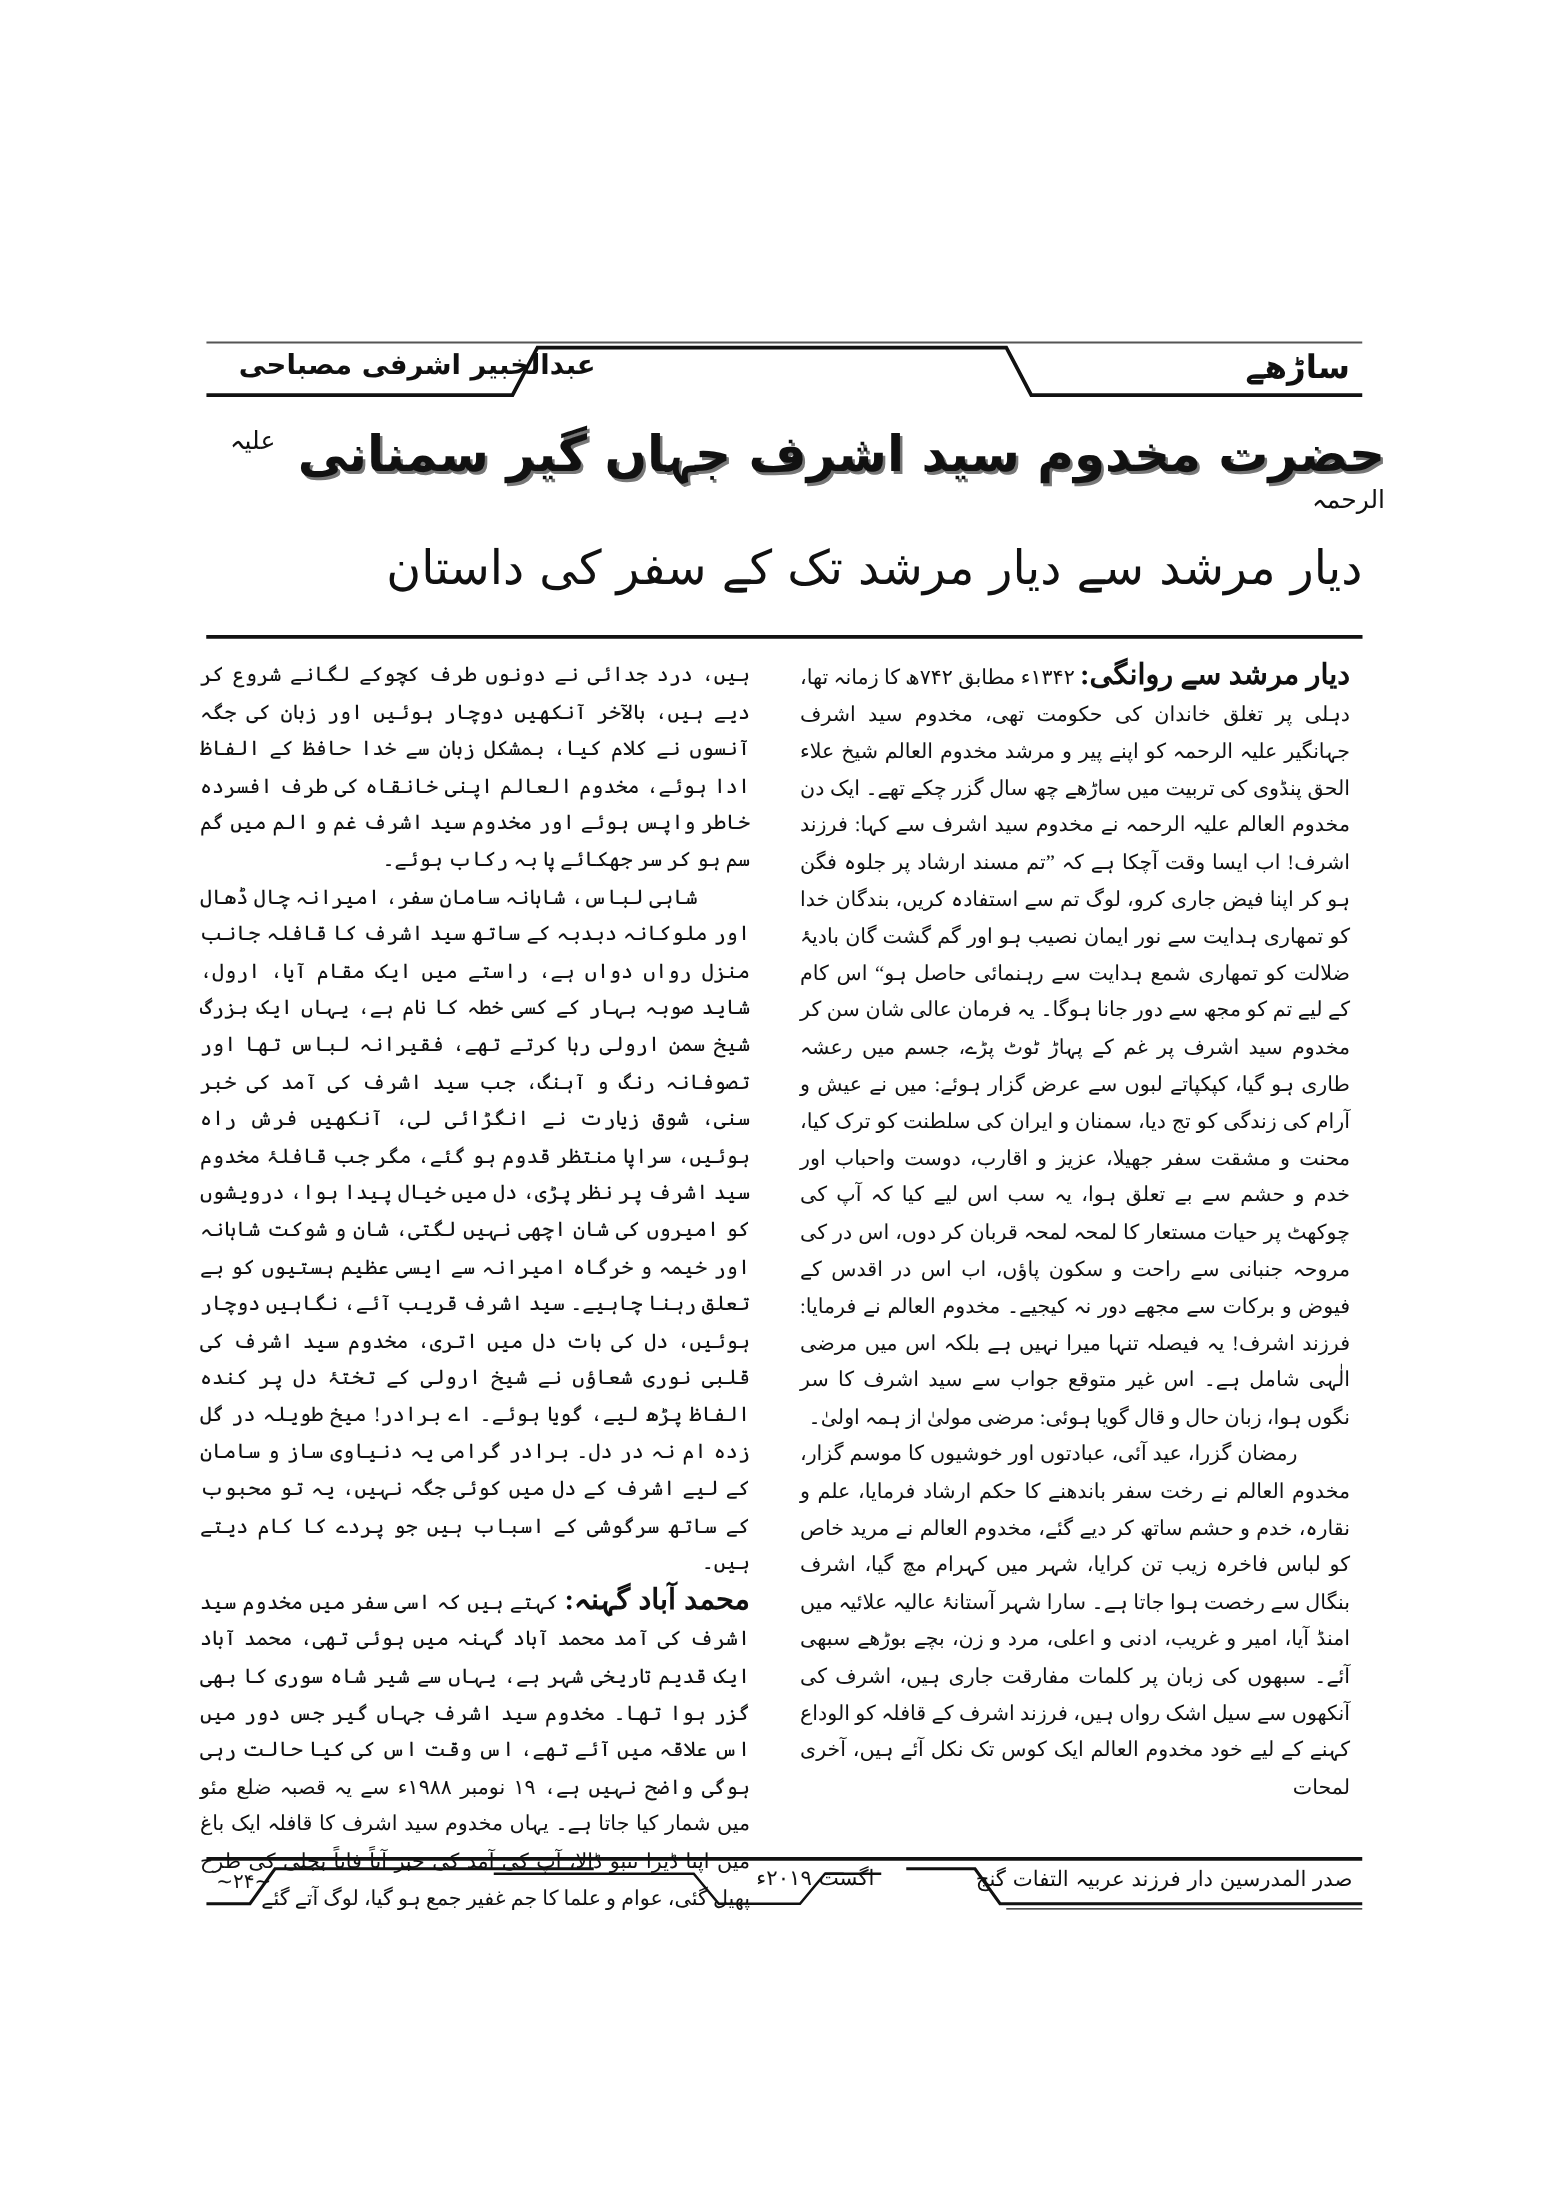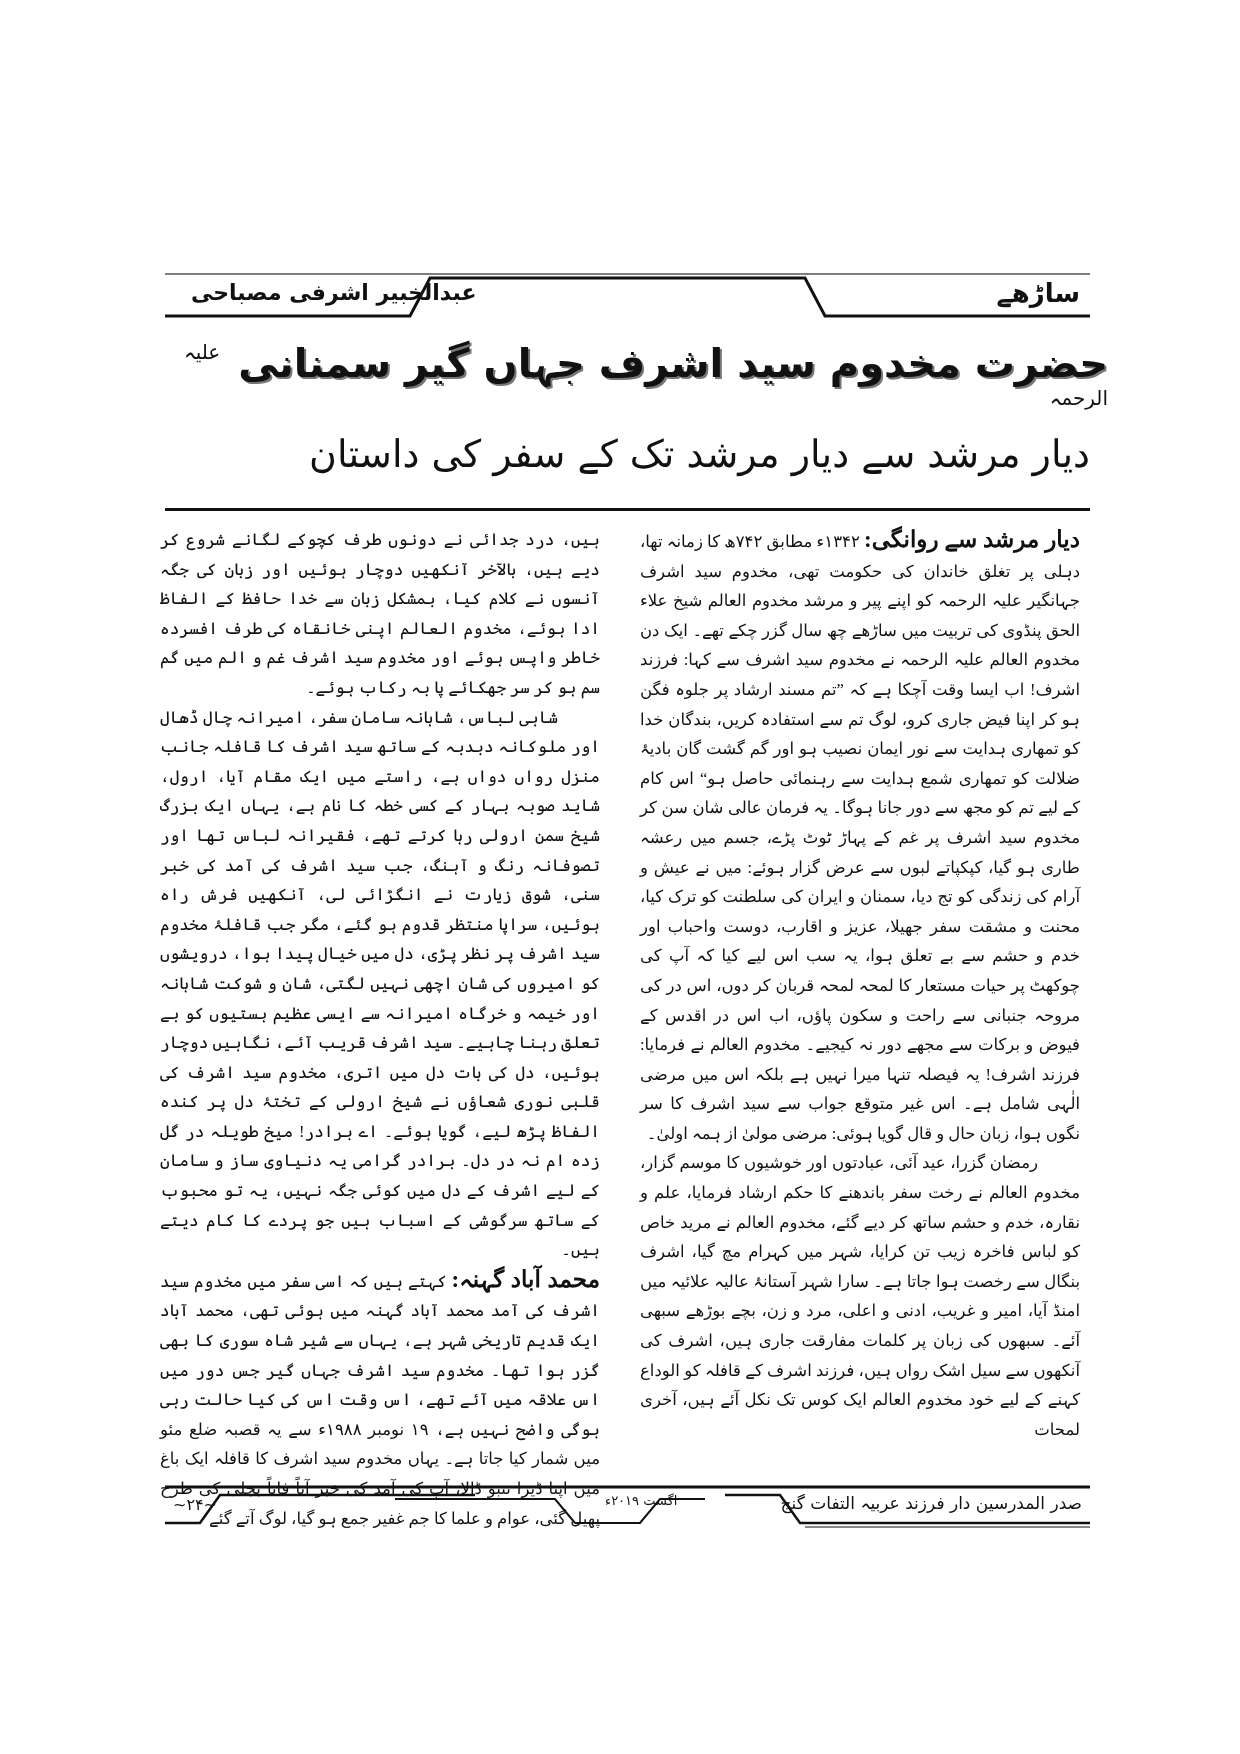--- a/index.html
+++ b/index.html
@@ -23,21 +23,21 @@
     .col-right { left: 640px; }
     .col-left { left: 160px; }
     .col p { margin: 0; }
     .col p.indent { text-indent: 42px; }
     .col b.lead { font-size: 23px; font-weight: bold; }
 
     
     .footer { position: absolute; left: 165px; top: 1485px; width: 925px; height: 46px; }
     .footer svg { position: absolute; left: 0; top: 0; }
     .footer-inst { position: absolute; right: 8px; top: 8px; font-size: 17px; direction: rtl; }
-    .footer-date { position: absolute; left: 440px; top: 8px; font-size: 13px; direction: rtl; }
+    .footer-date { position: absolute; left: 440px; top: 8px; font-size: 17px; direction: rtl; }
     .footer-page { position: absolute; left: 8px; top: 10px; font-size: 16px; direction: rtl; }
   </style>
 </head>
 <body>
 
 <div class="page">
 
   <div class="header">
     <svg width="925" height="48">
       <line x1="0" y1="2" x2="925" y2="2" stroke="#555" stroke-width="1.5"></line>

